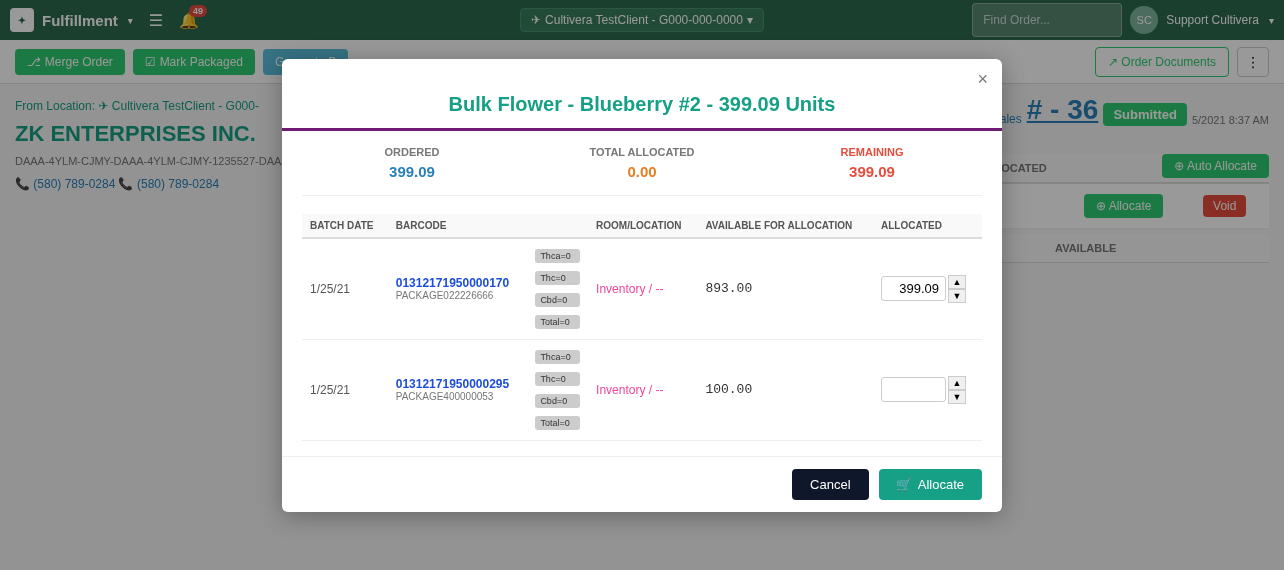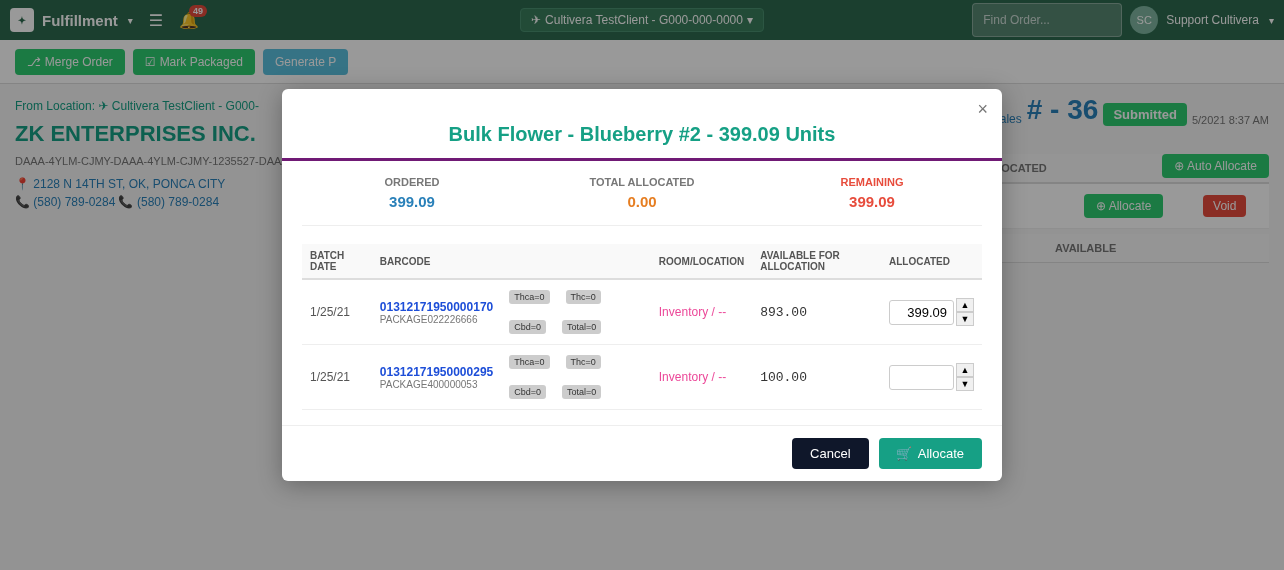--- a/index.html
+++ b/index.html
@@ -105,21 +105,21 @@
       padding: 10px 15px;
       background: #f5f5f5;
       position: relative;
     }
     .order-num-area {
       position: absolute; top: 10px; right: 15px;
       display: flex; align-items: flex-end; gap: 5px;
     }
     .view-sales { font-size: 12px; color: #2980b9; }
     .order-badge {
-      font-size: 28px; font-weight: bold; color: #2980b9;
+      font-size: 28px; font-weight: bold; color: #2980b9; text-decoration: underline;
     }
     .submitted-badge {
       background: #2ecc71; color: #fff; border-radius: 4px;
       padding: 4px 10px; font-size: 13px; font-weight: bold;
     }
     .auto-allocate-btn {
       background: #2ecc71; color: #fff; border: none; border-radius: 4px;
       padding: 5px 12px; font-size: 12px; cursor: pointer;
       position: absolute; top: 70px; right: 15px;
     }
@@ -241,21 +241,21 @@
     .batch-table th {
       font-size: 10px; font-weight: bold; color: #555; text-transform: uppercase;
       text-align: left; padding: 6px 8px; border-bottom: 2px solid #ddd; background: #f9f9f9;
     }
     .batch-table td {
       font-size: 12px; padding: 10px 8px; border-bottom: 1px solid #eee; vertical-align: middle;
     }
     .batch-date { color: #555; font-size: 12px; }
     .barcode-main { font-size: 12px; font-weight: bold; color: #1d4ed8; }
     .barcode-sub { font-size: 10px; color: #777; }
-    .compound-badges { display: flex; gap: 16px; flex-wrap: wrap; }
+    .compound-badges { display: flex; gap: 8px; flex-wrap: wrap; flex-direction: column; }
     .compound-badge {
       background: #ccc; color: #333; border-radius: 3px;
       padding: 2px 5px; font-size: 9px;
     }
     .room-loc { font-size: 12px; color: #ec4899; }
     .avail-num { font-size: 13px; color: #333; font-family: Liberation Mono, monospace; }
     .alloc-input-wrap { display: flex; align-items: center; gap: 2px; }
     .alloc-input {
       width: 65px; border: 1px solid #ccc; border-radius: 3px;
       padding: 4px 6px; font-size: 13px; text-align: right;
@@ -315,36 +315,41 @@
     <span>⎇</span>
     <span>Merge Order</span>
   </button>
   <button class="btn-green">
     <span>☑</span>
     <span>Mark Packaged</span>
   </button>
   <button class="btn-generate">
     <span>Generate P</span>
   </button>
+  <div class="toolbar-right">
+    <button class="btn-docs">
+      <span>↗</span>
+      <span>Order Documents</span>
+    </button>
+    <button class="btn-dots">
+      <span>⋮</span>
+    </button>
+  </div>
 </div>
 
 <div class="main-content">
 
   <div class="left-panel">
     <div class="from-location">
       <span>From Location:</span>
       <span> ✈</span>
       <span style="color:#16a085">Cultivera TestClient - G000-</span>
     </div>
     <div class="company-name">ZK ENTERPRISES INC.</div>
     <div class="license-key">DAAA-4YLM-CJMY-DAAA-4YLM-CJMY-1235527-DAAA-4YLM-CJMY</div>
-    <div class="address">
-      <span>📍</span>
-      <span>2128 N 14TH ST, OK, PONCA CITY</span>
-    </div>
     <div class="phone">
       <span>📞</span>
       <span>(580) 789-0284</span>
       <span> 📞</span>
       <span>(580) 789-0284</span>
     </div>
   </div>
 
   <div class="right-panel">
     <div class="order-num-area">

